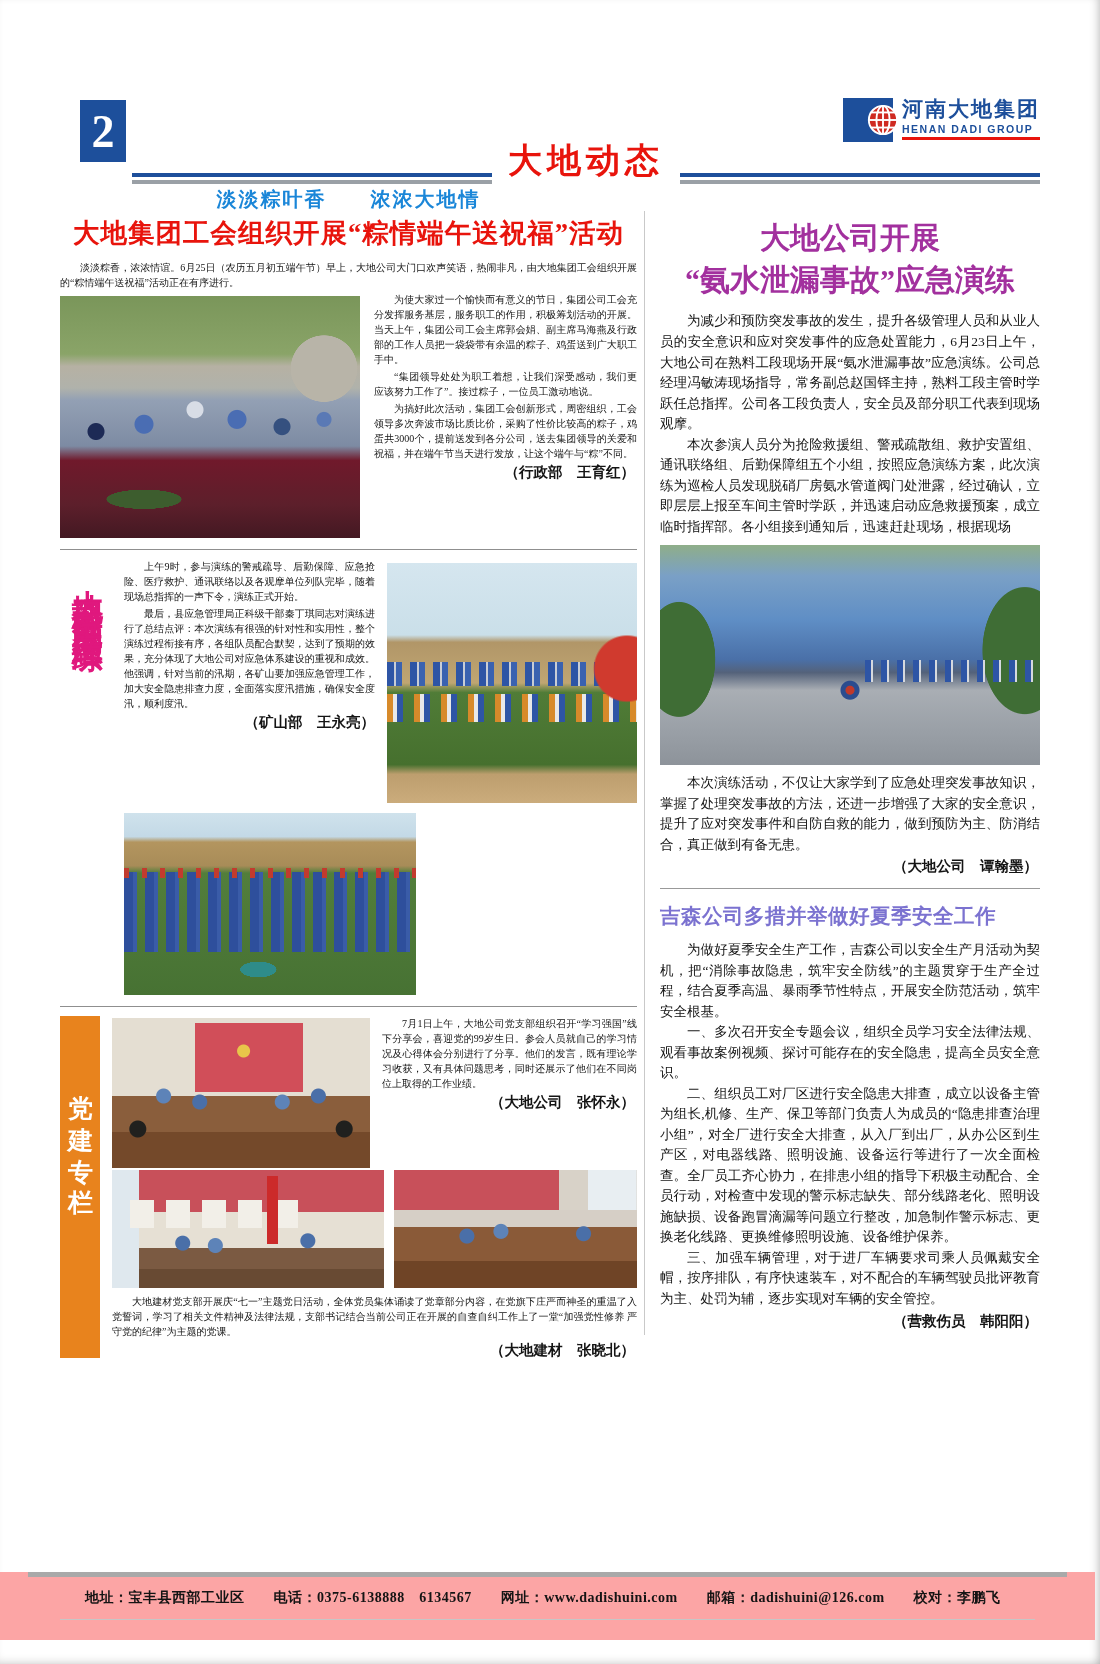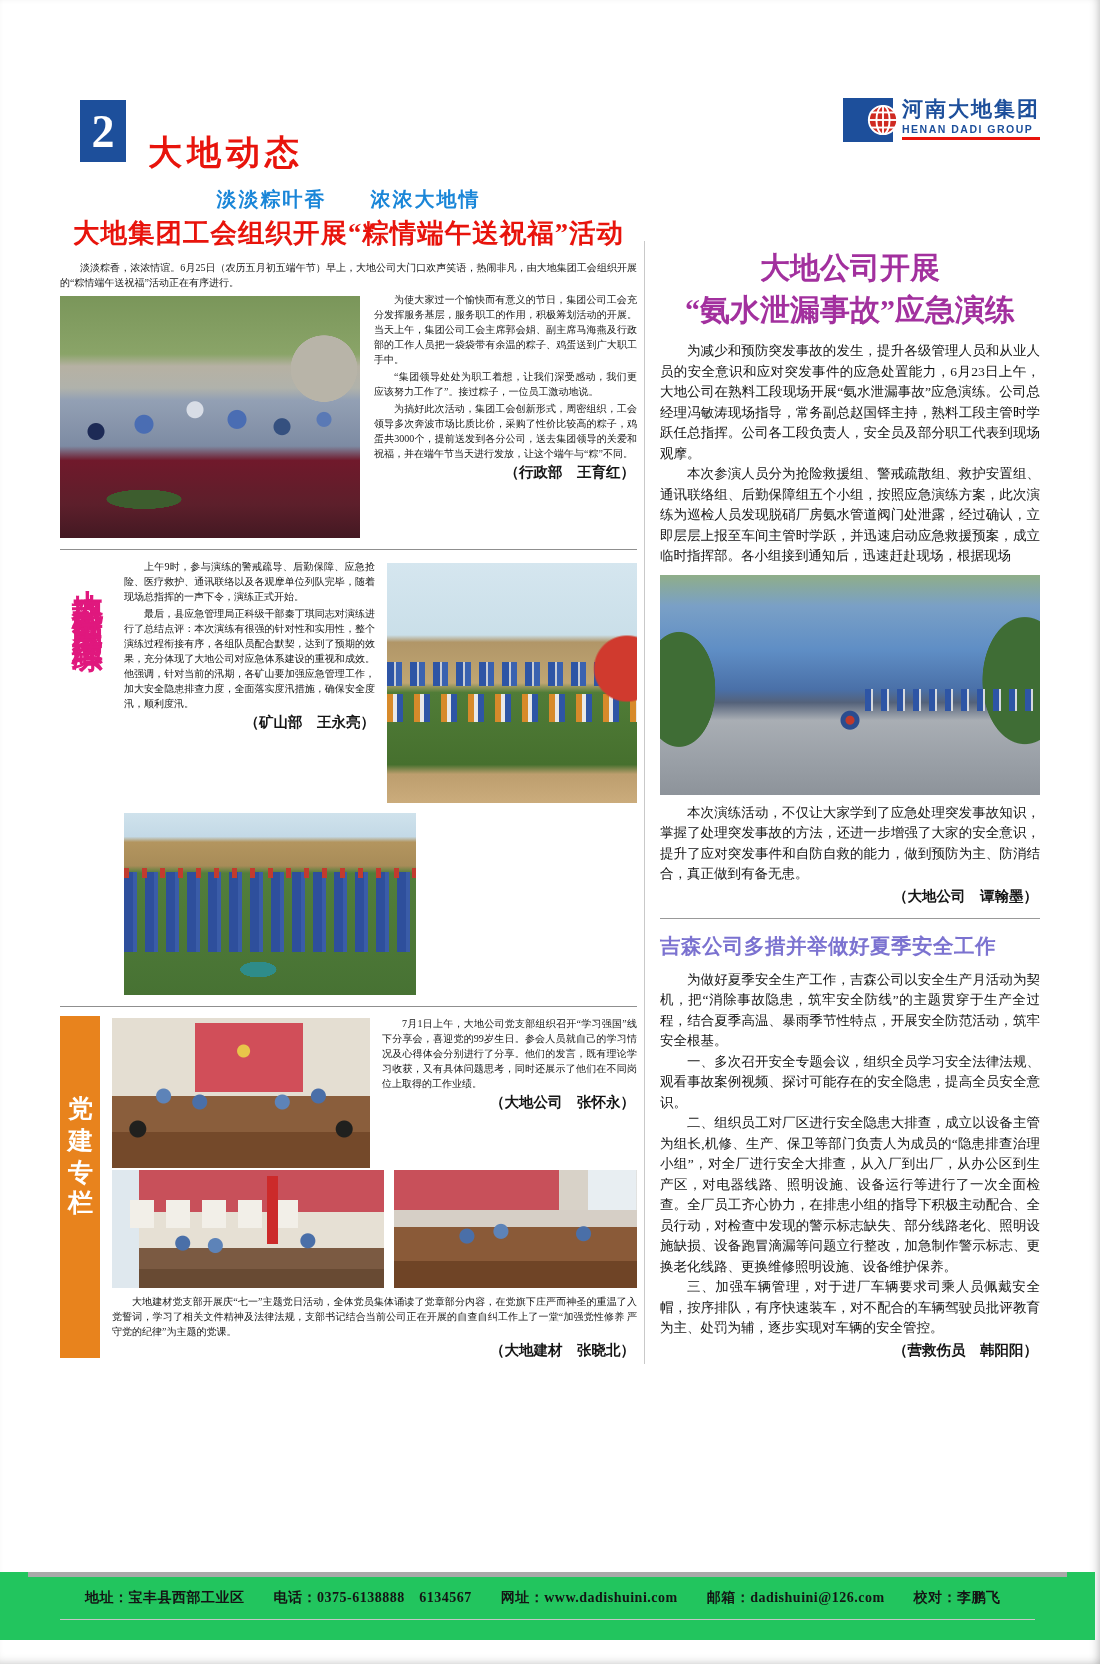--- a/index.html
+++ b/index.html
@@ -4,32 +4,32 @@
 <style>
   html,body{margin:0;padding:0;background:#ffffff;}
   body{width:1100px;height:1664px;font-family:"Liberation Serif","DejaVu Serif",serif;color:#141414;}
   .page{position:relative;width:1100px;height:1664px;background:#fff;overflow:hidden;
         box-shadow:inset -7px 0 9px -5px rgba(0,0,0,.22), inset 0 -7px 9px -5px rgba(0,0,0,.15);}
 
   
   .masthead{position:relative;height:182px;}
   .pagenum{position:absolute;left:80px;top:100px;width:46px;height:62px;background:#1d4f9b;color:#fff;
            font-size:46px;font-weight:bold;display:flex;align-items:center;justify-content:center;}
-  .rule-row{position:absolute;left:132px;right:60px;top:130px;height:42px;display:flex;align-items:flex-start;flex-direction:column;}
+  .rule-row{position:absolute;left:132px;right:60px;top:142px;height:42px;display:flex;align-items:flex-end;}
   .rule{flex:1;height:11px;background:linear-gradient(180deg,#1d4f9b 0 4px,transparent 4px 7px,#9aa0a6 7px 11px);}
   .section-title{padding:0 16px;font-size:34px;font-weight:bold;color:#e8140c;letter-spacing:5px;white-space:nowrap;}
   .logo{position:absolute;right:60px;top:96px;display:flex;gap:9px;background:#fff;padding:2px 0 2px 10px;}
   .logo-mark{position:relative;width:50px;height:44px;background:#1d4f9b;flex:0 0 auto;}
   .logo-mark svg{position:absolute;right:-8px;top:5px;}
   .logo-cn{font-size:21px;font-weight:bold;color:#1d4f9b;letter-spacing:2px;line-height:1.1;}
   .logo-en{font-family:"Liberation Sans","DejaVu Sans",sans-serif;font-size:10.5px;font-weight:bold;color:#1d4f9b;
            letter-spacing:1.5px;border-bottom:3px solid #e8140c;padding-bottom:2px;margin-top:2px;}
 
   
-  .columns{display:flex;padding:0 60px;align-items:flex-end;}
+  .columns{display:flex;padding:0 60px;align-items:center;}
   .col-left{width:577px;}
   .col-right{flex:1;border-left:1px solid #c9c9c9;margin-left:7px;padding-left:15px;}
 
   .body{font-size:10px;line-height:1.5;text-align:justify;text-indent:2em;margin:0 0 2px 0;}
   .rbody{font-size:13.5px;line-height:1.52;text-align:justify;text-indent:2em;margin:0;}
   .sig{text-align:right;font-size:14.5px;font-weight:bold;margin:2px 2px 4px 0;}
   .hr{border:none;border-top:1px solid #8f8f8f;margin:9px 0;clear:both;}
 
   
   .a1-subtitle{text-align:center;color:#1a86d8;font-weight:bold;font-size:20px;letter-spacing:2px;margin:4px 0 2px;}
@@ -122,21 +122,21 @@
       radial-gradient(circle 8px at 44% 52%, #5d83b8 0 7px, transparent 8px),
       radial-gradient(circle 8px at 78% 54%, #4a6fa8 0 7px, transparent 8px),
       linear-gradient(180deg,#e8eef2 0 100%),
       linear-gradient(90deg,#c8505a 0 68%, #d8d2c8 68%),
       linear-gradient(180deg,#8a5a38 0 55%, #6f4426 55% 100%),
       linear-gradient(180deg,#d6cfc6 0 100%);
     background-size:auto,auto,auto,20% 34%,100% 34%,100% 52%,100% 100%;
     background-position:0 0,0 0,0 0,100% 0,0 0,0 100%,0 0;background-repeat:no-repeat;}
 
   
-  .footer{position:absolute;left:0;right:5px;top:1572px;background:#22c55e;padding-bottom:20px;}
+  .footer{position:absolute;left:0;right:5px;top:1572px;background:#fca5a5;padding-bottom:20px;}
   .footer-bar{height:5px;background:#a9a9a9;margin:0 28px;}
   .footer-text{margin:12px 85px 0;font-size:14px;font-weight:600;letter-spacing:.5px;}
   .footer-thin{height:1px;background:#c6c6c6;margin:12px 60px 0;}
 </style>
 </head>
 <body>
 
 <div class="page">
 
   <header class="masthead">

